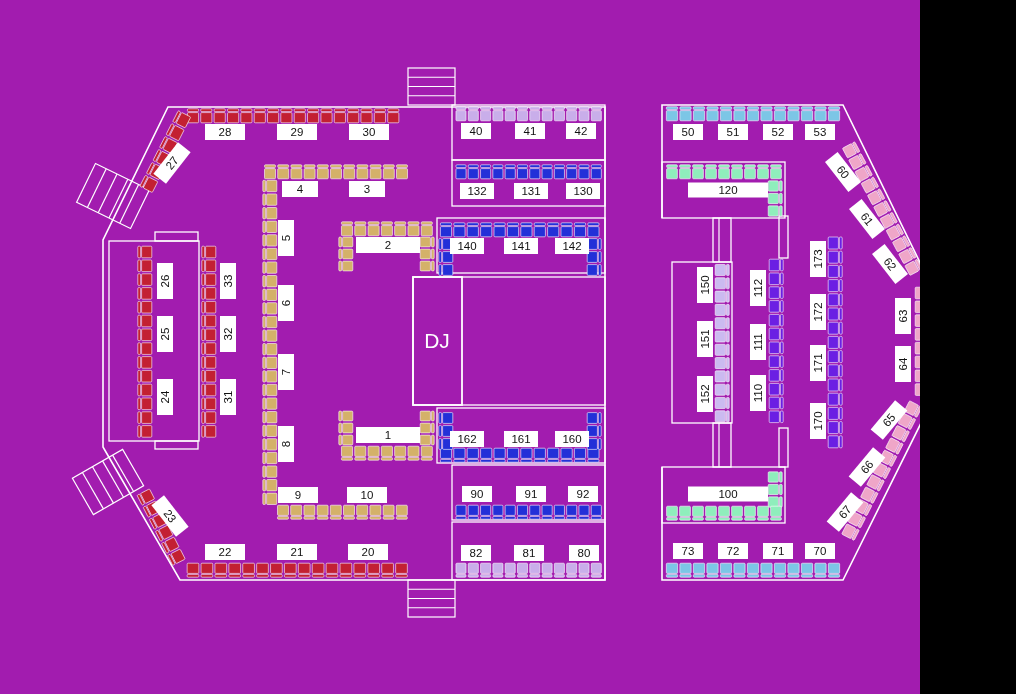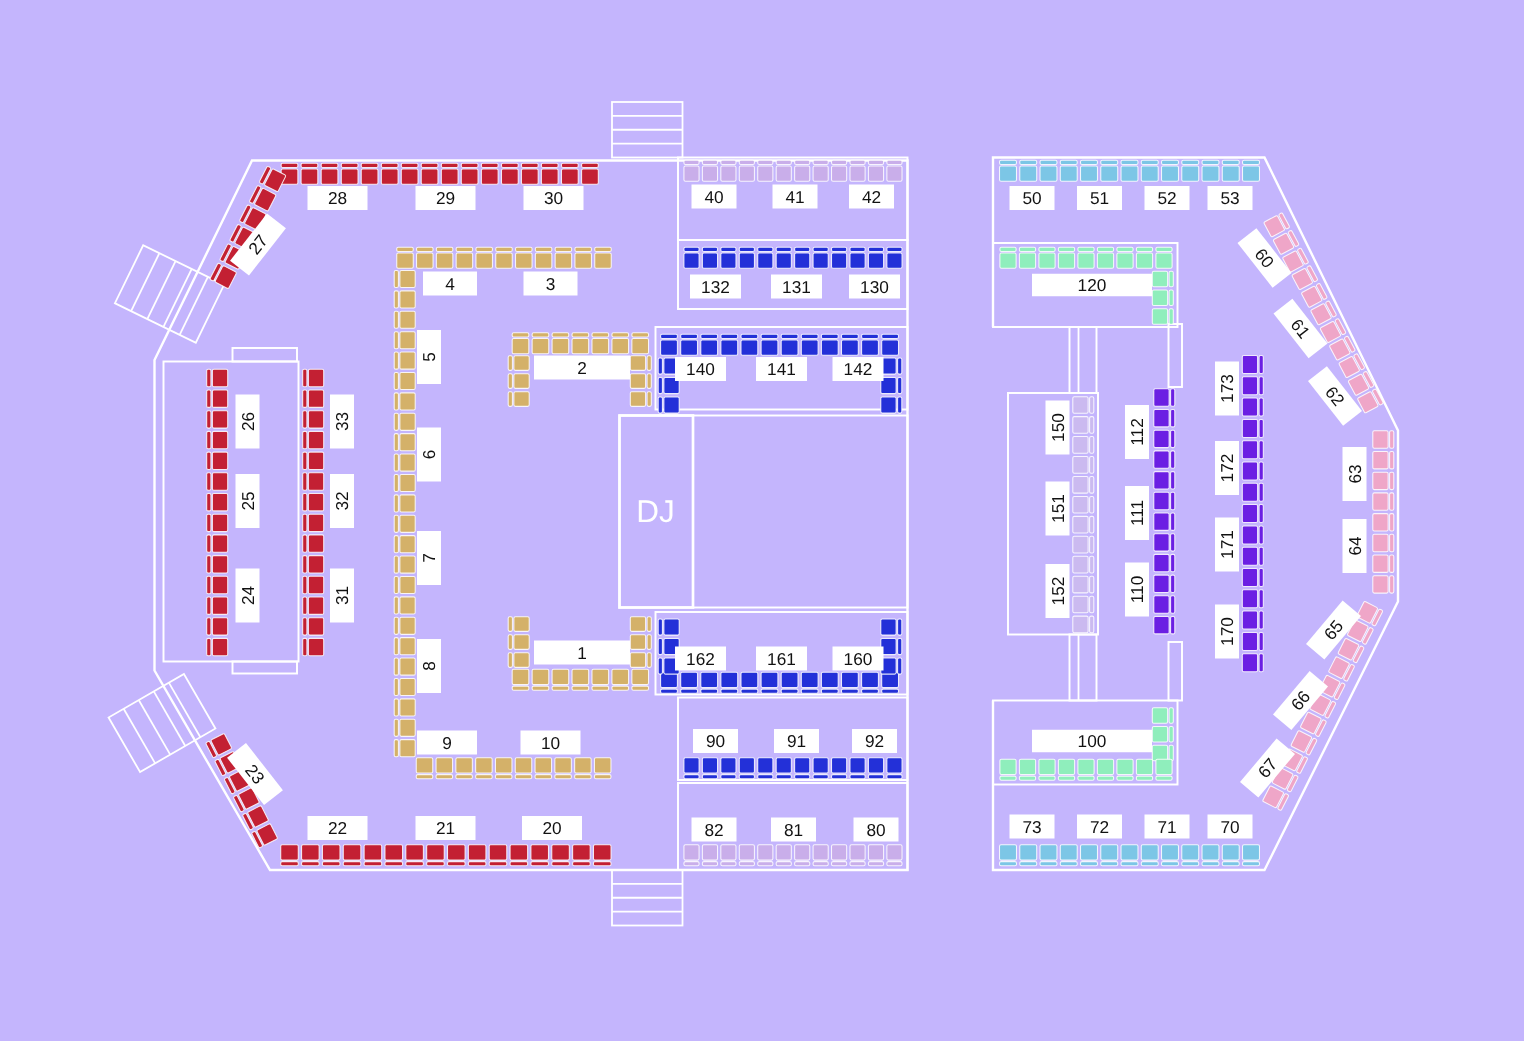--- a/index.html
+++ b/index.html
@@ -1,16 +1,16 @@
 <!DOCTYPE html>
 <html><head>
 <meta charset="utf-8">
 <style>
   html,body{margin:0;padding:0;background:#000;}
-  .stage{width:1016px;height:694px;background:#c4b5fd;position:relative;overflow:hidden;text-align:center;}
+  .stage{width:920px;height:694px;background:#a21caf;position:relative;overflow:hidden;text-align:center;}
   svg{display:block;}
   text{font-family:"Liberation Sans", sans-serif;}
 </style>
 </head>
 <body>
 
 <div class="stage">
   <svg id="map-svg" width="1016" height="694" viewBox="0 0 1016 694" xmlns="http://www.w3.org/2000/svg">
       <path d="M168,107 H605 V580 H180 L103,447 V240 Z" fill="none" stroke="#ffffff" stroke-width="1.6"></path>
       <path d="M662,218 V105 H843 L932,287 V401 L843,580 H662 V467" fill="none" stroke="#ffffff" stroke-width="1.6"></path>

